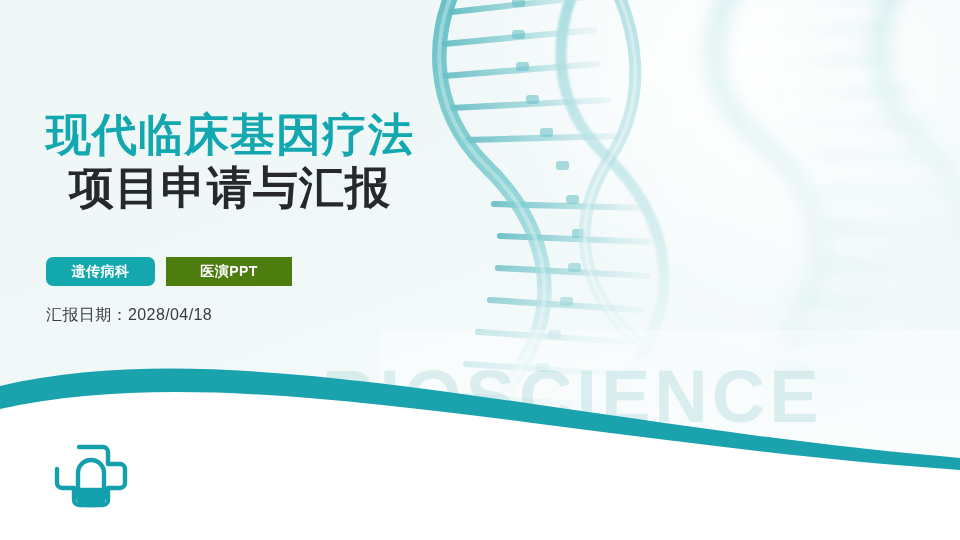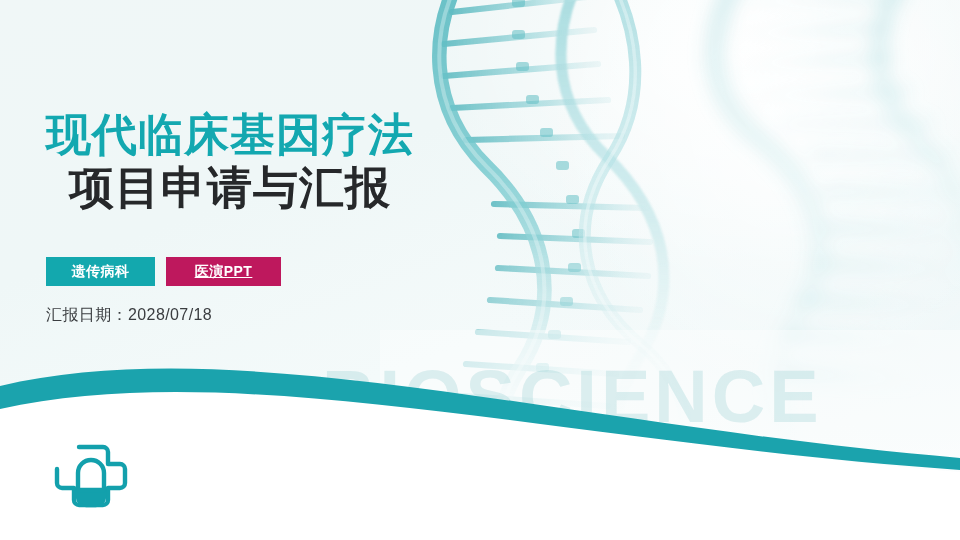--- a/index.html
+++ b/index.html
@@ -88,22 +88,22 @@
     height: 29px;
     display: flex;
     align-items: center;
     justify-content: center;
     color: #ffffff;
     font-size: 14px;
     font-weight: 700;
     letter-spacing: 0.5px;
     white-space: nowrap;
   }
-  .badge-primary { background: #13a8ae; width: 109px; }
-  .badge-secondary { background: #be185d; width: 115px; text-decoration: underline; }
+  .badge-primary { background: #13a8ae; width: 109px; border-radius: 7px; }
+  .badge-secondary { background: #4d7c0f; width: 126px; }
 
   
   .date-line {
     position: absolute;
     left: 46px;
     top: 305px;
     font-size: 16px;
     color: #3a3d40;
     letter-spacing: 0.4px;
     white-space: nowrap;
@@ -262,21 +262,21 @@
   <div class="title-block">
     <div class="title-line1">现代临床基因疗法</div>
     <div class="title-line2">项目申请与汇报</div>
   </div>
 
   <div class="badge-row">
     <div class="badge badge-primary">遗传病科</div>
     <div class="badge badge-secondary">医演PPT</div>
   </div>
 
-  <div class="date-line">汇报日期：2028/07/18</div>
+  <div class="date-line">汇报日期：2028/04/18</div>
 
   <div class="logo">
     <svg width="78" height="78" viewBox="0 0 78 78">
 
       <path d="M27,10 h24 a5,5 0 0 1 5,5 v12 h12 a5,5 0 0 1 5,5 v14 a5,5 0 0 1 -5,5 h-12 v12
                a5,5 0 0 1 -5,5 h-24 a5,5 0 0 1 -5,-5 v-12 h-12 a5,5 0 0 1 -5,-5 v-14" fill="none" stroke="#13a0ac" stroke-width="4.4" stroke-linecap="round" stroke-linejoin="round"></path>
 
       <path d="M26,36 a13,13 0 0 1 26,0 v24 a8,8 0 0 1 -8,8 h-10 a8,8 0 0 1 -8,-8 z" fill="#ffffff" stroke="#13a0ac" stroke-width="4.4" stroke-linejoin="round"></path>
 
       <path d="M26,53 h26 v7 a8,8 0 0 1 -8,8 h-10 a8,8 0 0 1 -8,-8 z" fill="#13a0ac"></path>

